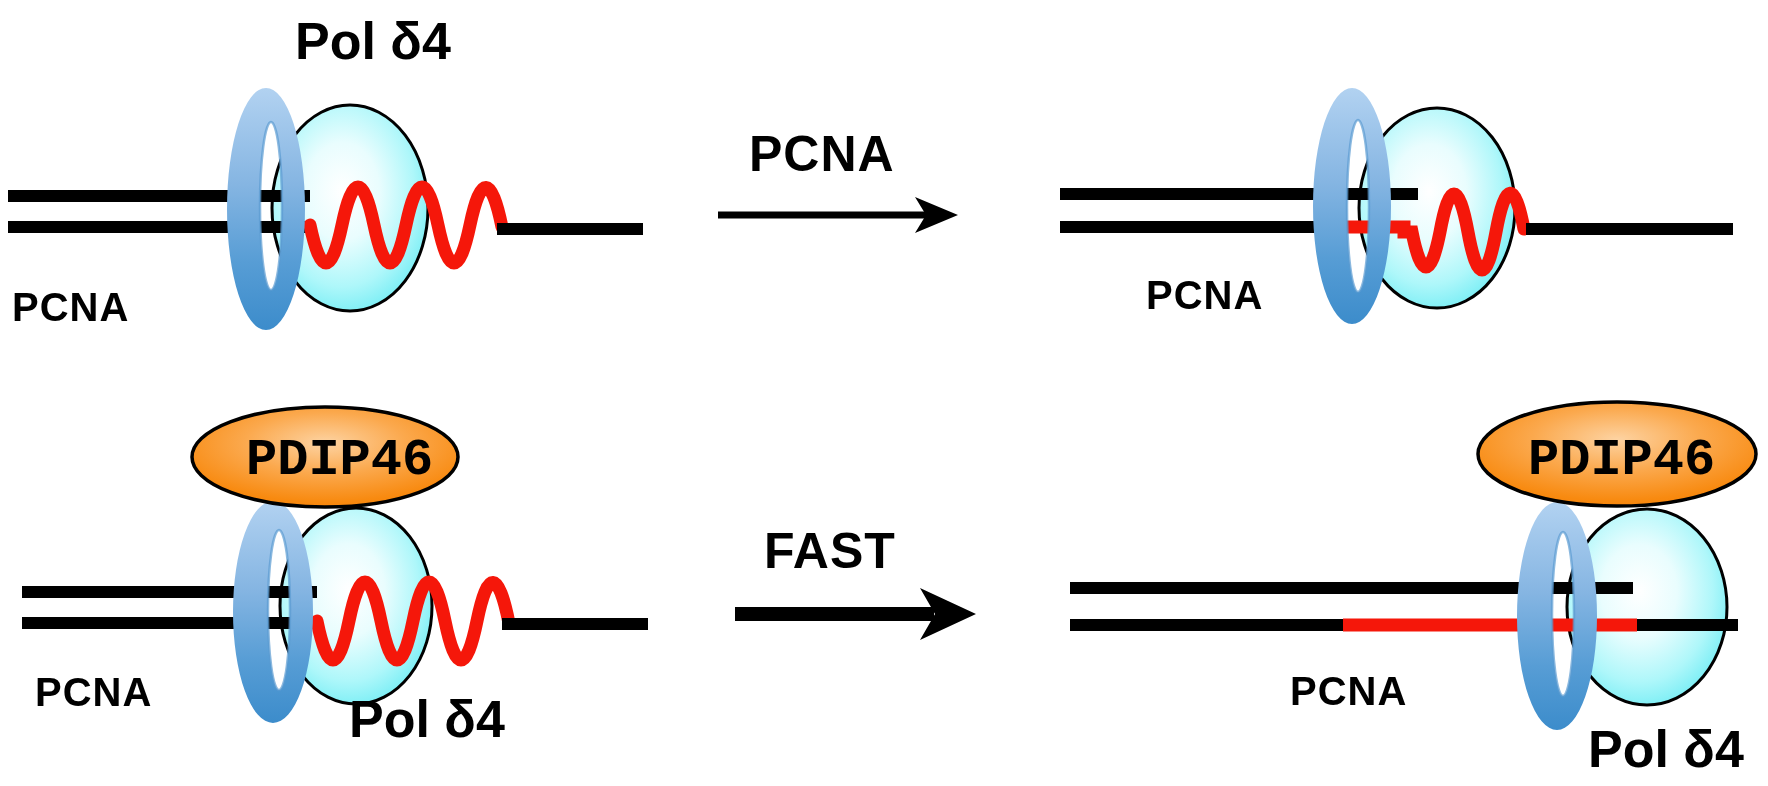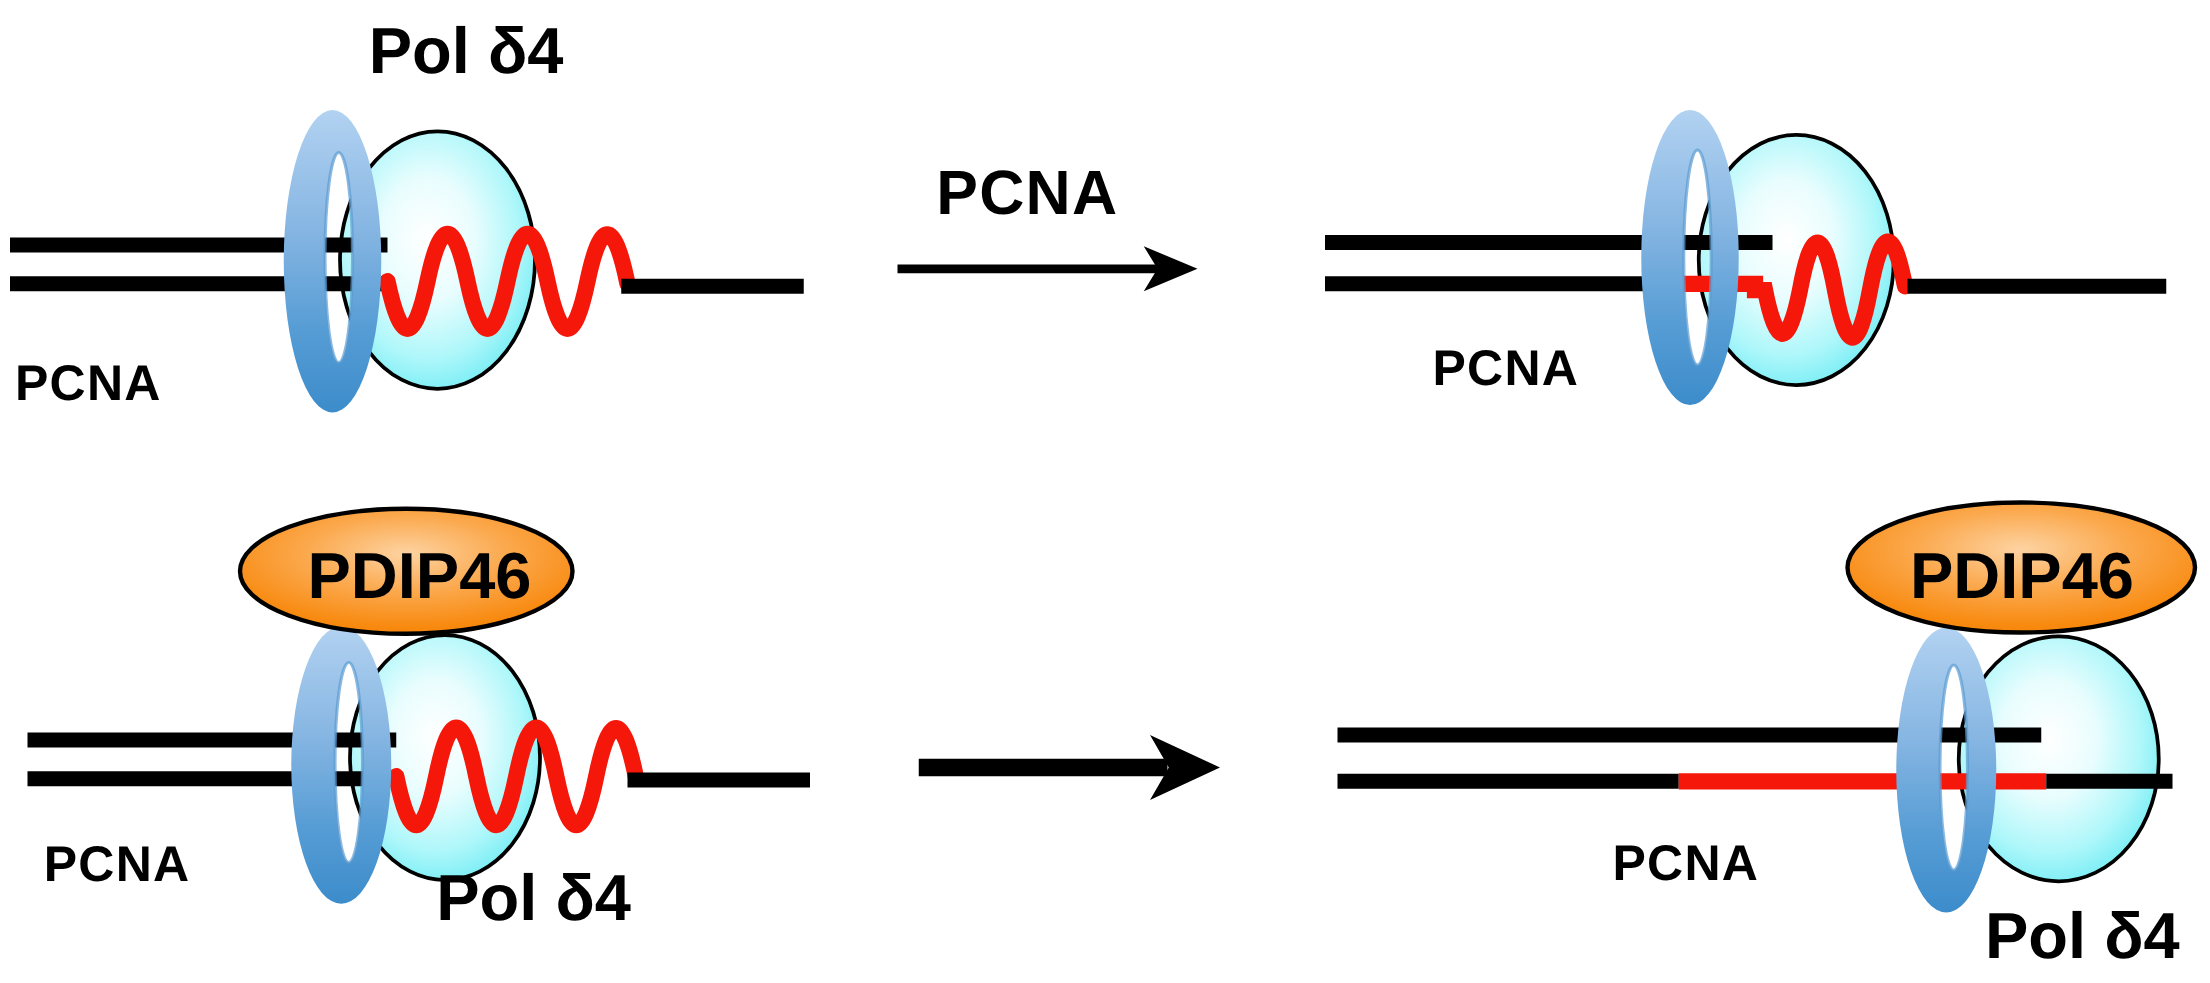--- a/index.html
+++ b/index.html
@@ -3,21 +3,21 @@
 <meta charset="utf-8">
 <style>
   html,body{margin:0;padding:0;background:#ffffff;}
   body{width:1768px;height:786px;position:relative;overflow:hidden;
        font-family:"Liberation Sans", sans-serif;}
   .stage{position:absolute;left:0;top:0;width:1448px;height:786px;}
   svg{position:absolute;left:0;top:0;}
   .lbl{position:absolute;font-weight:bold;color:#000;line-height:1;white-space:nowrap;}
   .lbl-pcna{font-size:40px;letter-spacing:1px;}
   .lbl-pol{font-size:52px;}
-  .lbl-pdip{font-size:52px;letter-spacing:0px;}
+  .lbl-pdip{font-size:52px;letter-spacing:0px;font-family:Liberation Mono, monospace;}
   .lbl-arrow{font-size:50px;letter-spacing:1px;}
 </style>
 </head>
 <body>
 
 <div class="stage">
 
 <svg width="1768" height="786" viewBox="0 0 1768 786">
   <defs>
     <linearGradient id="ringGrad" x1="0" y1="0" x2="0" y2="1">
@@ -101,18 +101,19 @@
   <div class="lbl lbl-pcna" style="left:12px;top:287px;">PCNA</div>
 
   <div class="lbl lbl-arrow" style="left:749px;top:129px;">PCNA</div>
 
   <div class="lbl lbl-pcna" style="left:1146px;top:275px;">PCNA</div>
 
   <div class="lbl lbl-pdip" style="left:246px;top:435px;">PDIP46</div>
   <div class="lbl lbl-pcna" style="left:35px;top:672px;">PCNA</div>
   <div class="lbl lbl-pol" style="left:349px;top:693px;">Pol δ4</div>
 
+  <div class="lbl lbl-arrow" style="left:764px;top:526px;">FAST</div>
 
   <div class="lbl lbl-pdip" style="left:1528px;top:435px;">PDIP46</div>
   <div class="lbl lbl-pcna" style="left:1290px;top:671px;">PCNA</div>
   <div class="lbl lbl-pol" style="left:1588px;top:723px;">Pol δ4</div>
 
 </div>
 
 </body></html>

